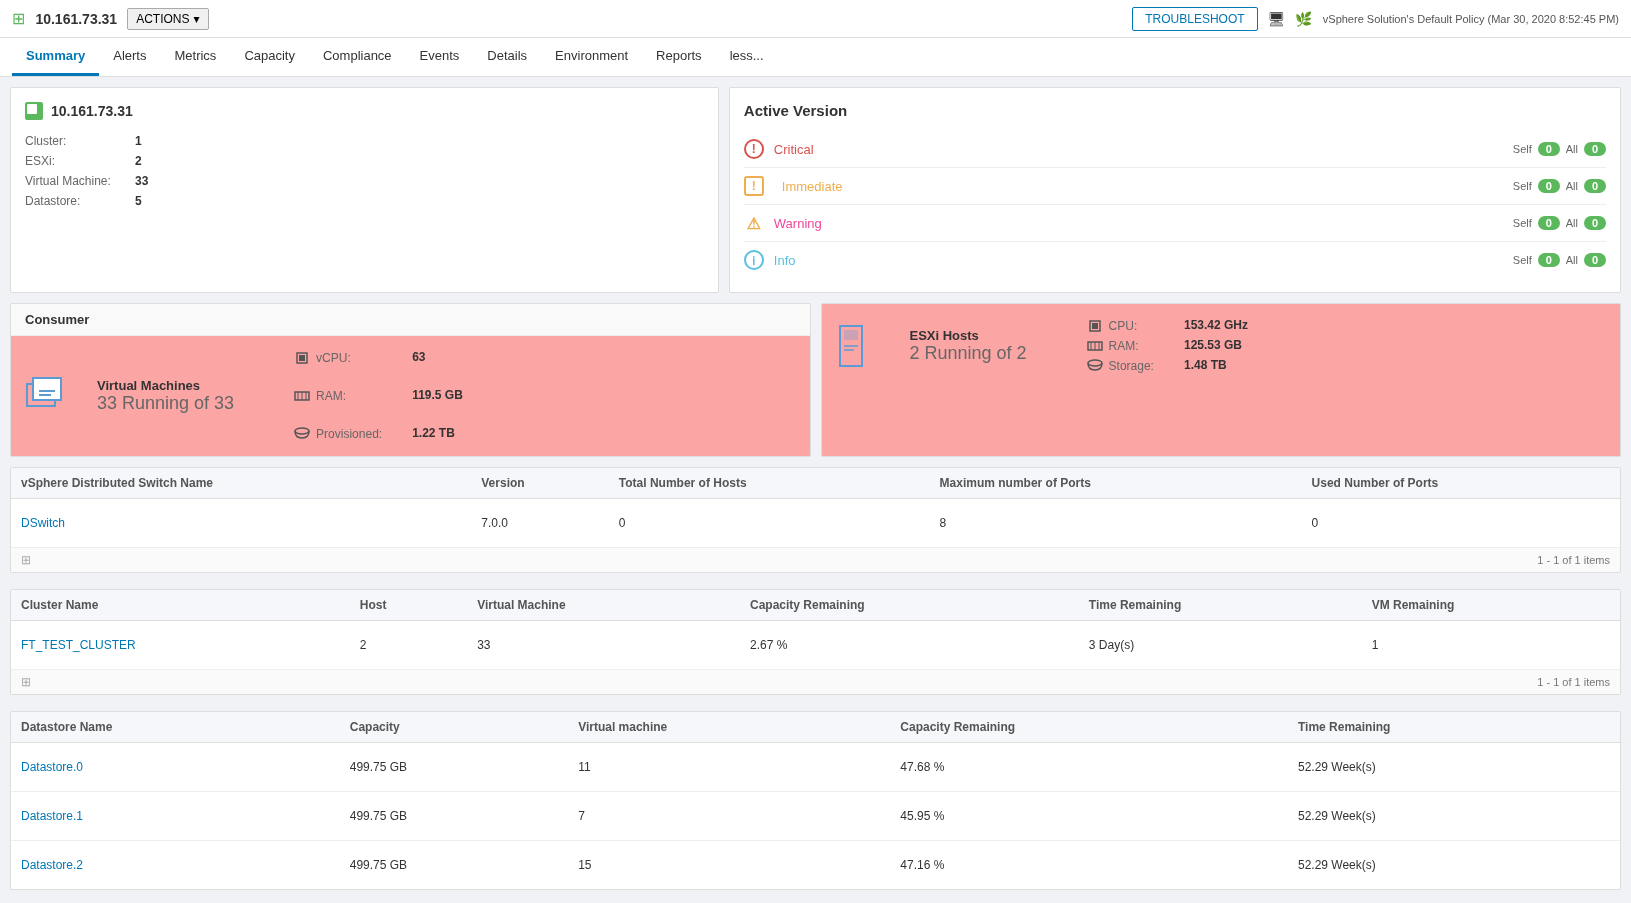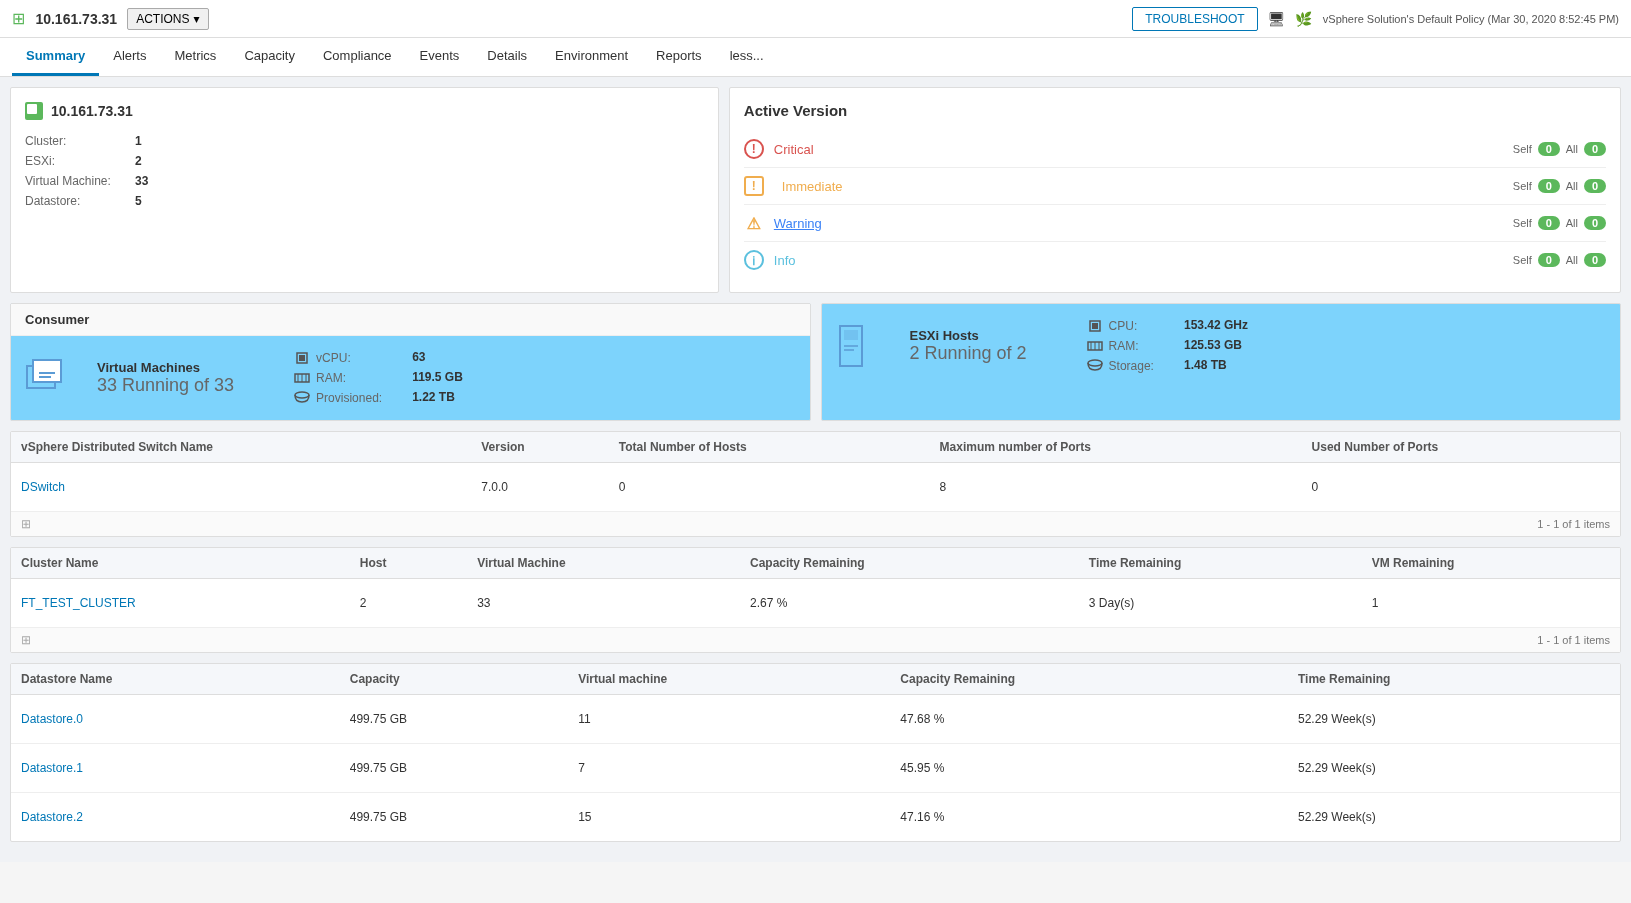--- a/index.html
+++ b/index.html
@@ -74,32 +74,32 @@
     .alert-counts { display: flex; align-items: center; gap: 6px; margin-left: auto; }
     .self-label, .all-label { font-size: 11px; color: #666; }
     .count-badge {
       background: #5cb85c; color: #fff; border-radius: 10px;
       padding: 1px 7px; font-size: 11px; font-weight: bold; min-width: 22px; text-align: center;
     }
 
     
     .cp-row { display: flex; gap: 10px; margin-bottom: 10px; }
     .consumer-panel, .provider-panel {
-      flex: 1; background: #7dd3fc; border: 1px solid #ddd; border-radius: 2px;
+      flex: 1; background: #fca5a5; border: 1px solid #ddd; border-radius: 2px;
     }
     .cp-header {
       padding: 8px 14px; font-size: 13px; font-weight: bold; color: #333;
       border-bottom: 1px solid #eee; background: #f9f9f9;
     }
     .cp-body { display: flex; align-items: center; padding: 14px; gap: 20px; }
     .cp-label { font-size: 13px; font-weight: bold; color: #333; }
     .cp-sub { font-size: 18px; color: #666; }
 
     
-    .table-section { background: #fff; border: 1px solid #ddd; border-radius: 2px; margin-bottom: 10px; }
+    .table-section { background: #fff; border: 1px solid #ddd; border-radius: 2px; margin-bottom: 16px; }
     .data-table { width: 100%; border-collapse: collapse; }
     .data-table th {
       text-align: left; padding: 8px 10px; font-size: 12px; font-weight: bold;
       color: #555; background: #f5f7fa; border-bottom: 1px solid #ddd;
     }
     .data-table td { padding: 17px 10px; font-size: 12px; border-bottom: 1px solid #eee; color: #333; }
     .data-table tr:last-child td { border-bottom: none; }
     .link-text { color: #0077b6; cursor: pointer; }
     .table-footer {
       display: flex; justify-content: space-between; align-items: center;
@@ -185,21 +185,21 @@
         <div class="alert-counts">
           <span class="self-label">Self</span>
           <span class="count-badge">0</span>
           <span class="all-label">All</span>
           <span class="count-badge">0</span>
         </div>
       </div>
 
       <div class="alert-row alert-warning">
         <div class="alert-icon" style="color:#f0ad4e;font-size:16px;display:flex;align-items:center;justify-content:center;width:20px;height:20px;">⚠</div>
-        <span class="alert-name" style="color:#3b82f6;text-decoration:underline;">Warning</span>
+        <span class="alert-name" style="color:#ec4899;">Warning</span>
         <div class="alert-counts">
           <span class="self-label">Self</span>
           <span class="count-badge">0</span>
           <span class="all-label">All</span>
           <span class="count-badge">0</span>
         </div>
       </div>
 
       <div class="alert-row alert-info">
         <div class="alert-icon" style="border:2px solid #5bc0de;color:#5bc0de;width:20px;height:20px;border-radius:50%;display:flex;align-items:center;justify-content:center;font-size:12px;font-weight:bold;">ℹ</div>
@@ -225,21 +225,21 @@
             <rect x="2" y="10" width="28" height="22" fill="none" stroke="#5b9bd5" stroke-width="2"></rect>
             <rect x="8" y="4" width="28" height="22" fill="white" stroke="#5b9bd5" stroke-width="2"></rect>
             <rect x="14" y="16" width="16" height="2" fill="#5b9bd5"></rect>
             <rect x="14" y="20" width="12" height="2" fill="#5b9bd5"></rect>
           </svg>
         </div>
         <div style="margin-left:8px;">
           <div class="cp-label">Virtual Machines</div>
           <div class="cp-sub">33 Running of 33</div>
         </div>
-        <div style="display:grid;grid-template-columns:auto auto;gap:4px 30px;margin-left:40px;">
+        <div style="display:grid;grid-template-columns:auto auto;gap:22px 30px;margin-left:40px;">
           <div style="display:flex;align-items:center;gap:6px;">
             <svg width="16" height="16" viewBox="0 0 16 16">
                 <rect x="3" y="3" width="10" height="10" fill="none" stroke="#555" stroke-width="1.5"></rect>
                 <rect x="5" y="5" width="6" height="6" fill="#555"></rect>
               </svg>
             <span style="color:#666;">vCPU:</span>
           </div>
           <span style="font-weight:bold;">63</span>
 
           <div style="display:flex;align-items:center;gap:6px;">

